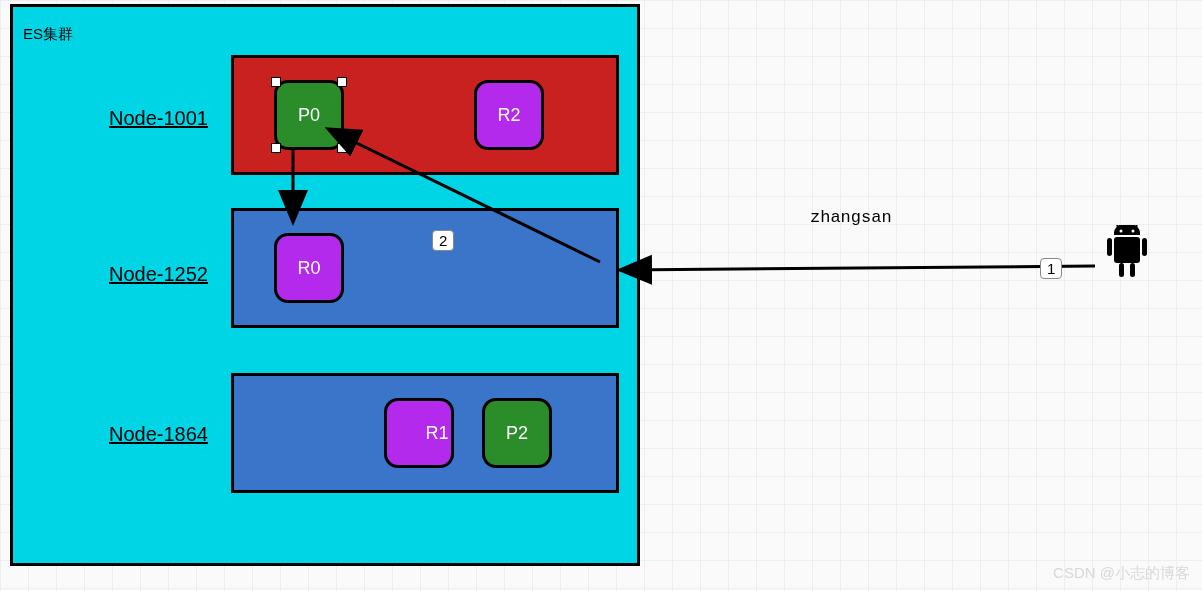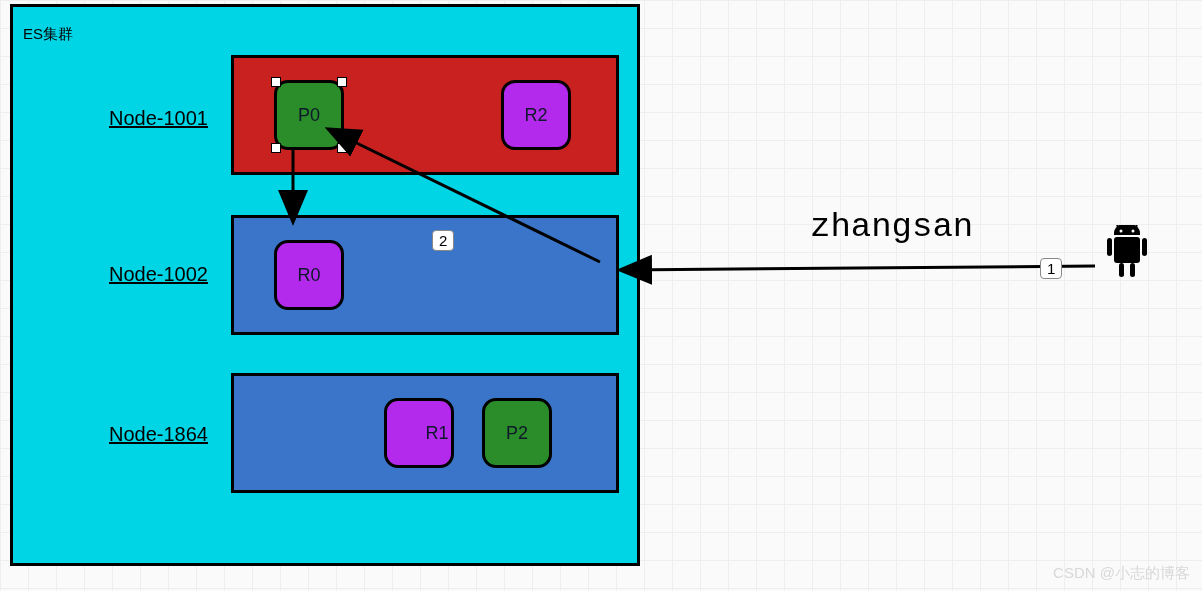--- a/index.html
+++ b/index.html
@@ -38,42 +38,42 @@
     margin-top: 12px;
   }
   .node-row {
     position: absolute;
     left: 218px;
     width: 388px;
     height: 120px;
     border: 3px solid #000;
   }
   .node-1001 { top: 48px; background: #c8211f; }
-  .node-1002 { top: 208px; background: #3b75c9; text-align: center; }
+  .node-1002 { top: 201px; background: #3b75c9; text-align: center; }
   .node-1003 { top: 366px; background: #3b75c9; }
   .node-label {
     position: absolute;
     font-size: 20px;
     color: #000;
     font-family: sans-serif;
     text-decoration: underline;
   }
   .lbl1 { left: 96px; top: 100px; }
   .lbl2 { left: 96px; top: 256px; }
   .lbl3 { left: 96px; top: 416px; }
   .shard {
     position: absolute;
     width: 70px;
     height: 70px;
     border-radius: 14px;
     border: 3px solid #000;
     display: flex;
     align-items: center;
     justify-content: center;
-    color: #0f172a;
+    color: #ffffff;
     font-size: 18px;
     font-family: sans-serif;
   }
   .primary { background: #2a8d2a; }
   .replica { background: #b42aec; }
   .sel-handles::before, .sel-handles::after {
     content:'';
     position:absolute;
     width:8px;height:8px;
     background:#fff;border:1px solid #000;
@@ -92,21 +92,21 @@
     position: absolute;
     right: 50px;
     top: 225px;
     width: 50px;
     height: 60px;
   }
   .zh-label {
     position: absolute;
     left: 810px;
     top: 208px;
-    font-size: 34px;
+    font-size: 17px;
     color: #000;
   }
   .arrow-num {
     position: absolute;
     background: #fff;
     border: 1px solid #888;
     border-radius: 4px;
     font-size: 15px;
     padding: 1px 6px;
     color:#000;
@@ -134,26 +134,26 @@
 
 <div class="cluster">
   <div class="cluster-label">ES集群</div>
 
   <div class="node-label lbl1">Node-1001</div>
   <div class="node-row node-1001">
     <div class="shard primary sel-handles" style="left:40px;top:22px;">
       <span>P0</span>
       <span class="sel-handles2"></span>
     </div>
-    <div class="shard replica" style="left:267px;top:22px;">
+    <div class="shard replica" style="left:240px;top:22px;">
       <span>R2</span>
     </div>
   </div>
 
-  <div class="node-label lbl2">Node-1002</div>
+  <div class="node-label lbl2">Node-1252</div>
   <div class="node-row node-1002">
     <div class="shard replica" style="left:40px;top:22px;">
       <span>R0</span>
     </div>
   </div>
 
   <div class="node-label lbl3">Node-1864</div>
   <div class="node-row node-1003">
     <div class="shard replica" style="left:150px;top:22px;padding-left:36px;">
       <span>R1</span>

